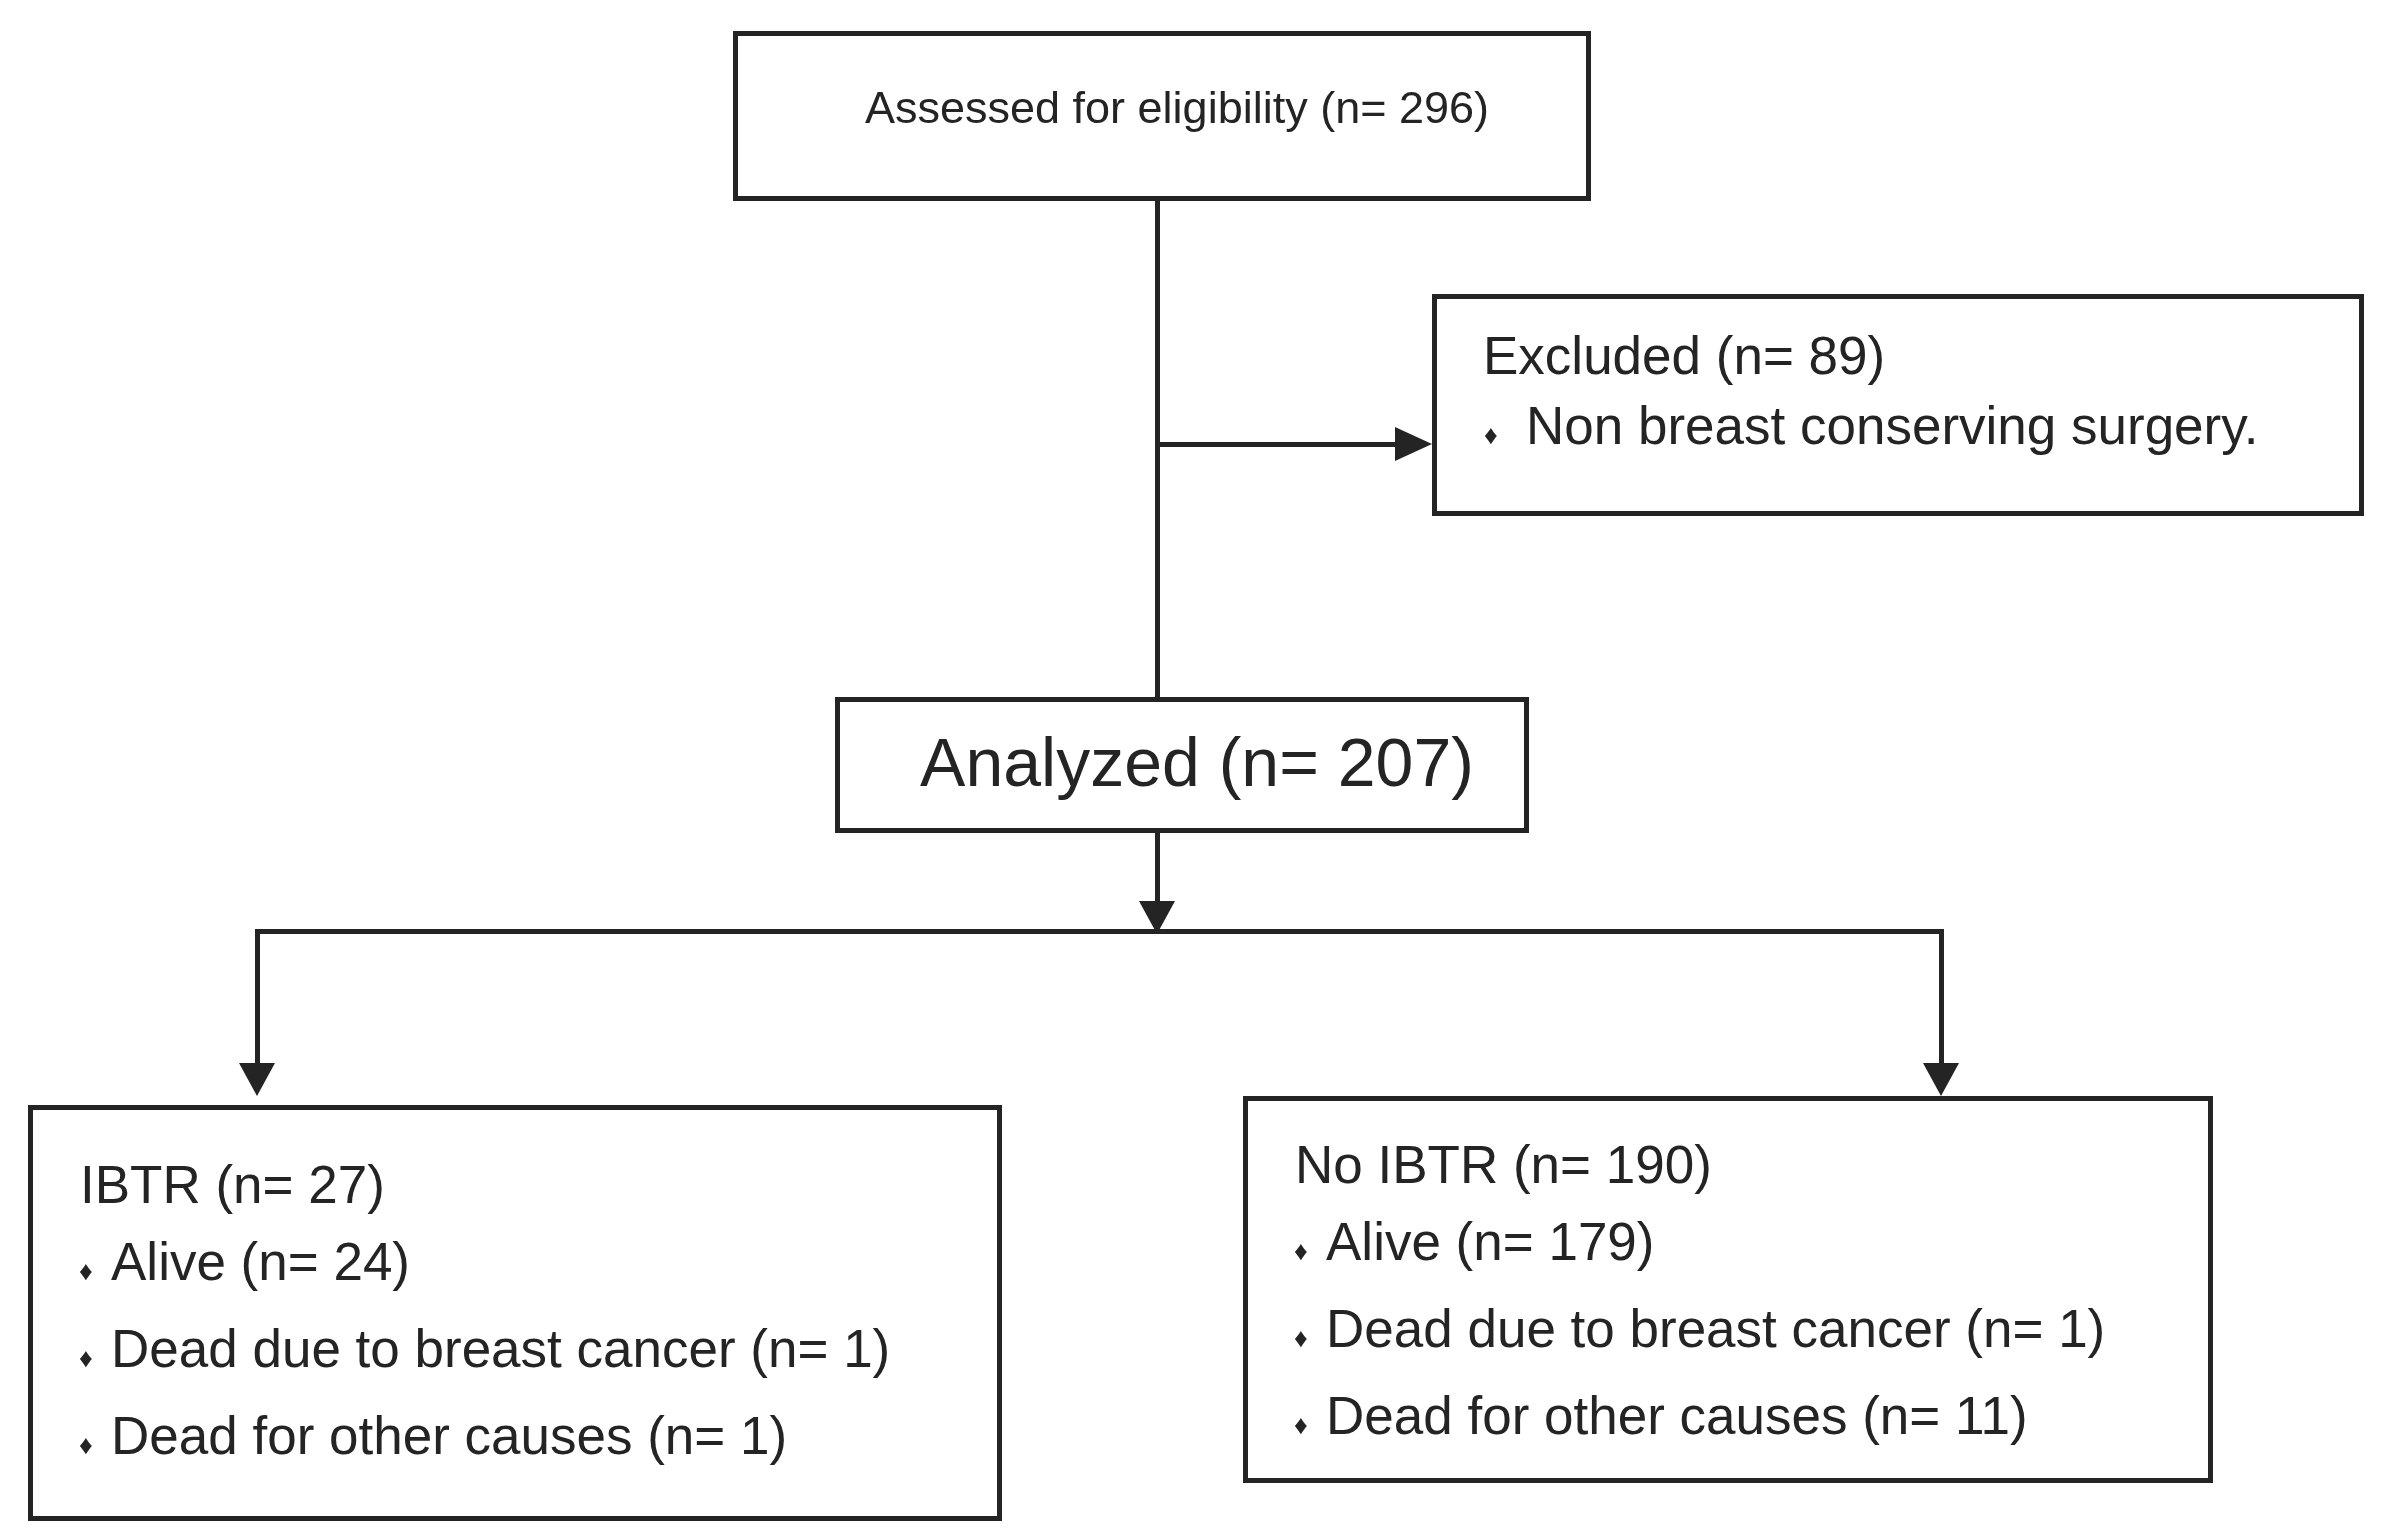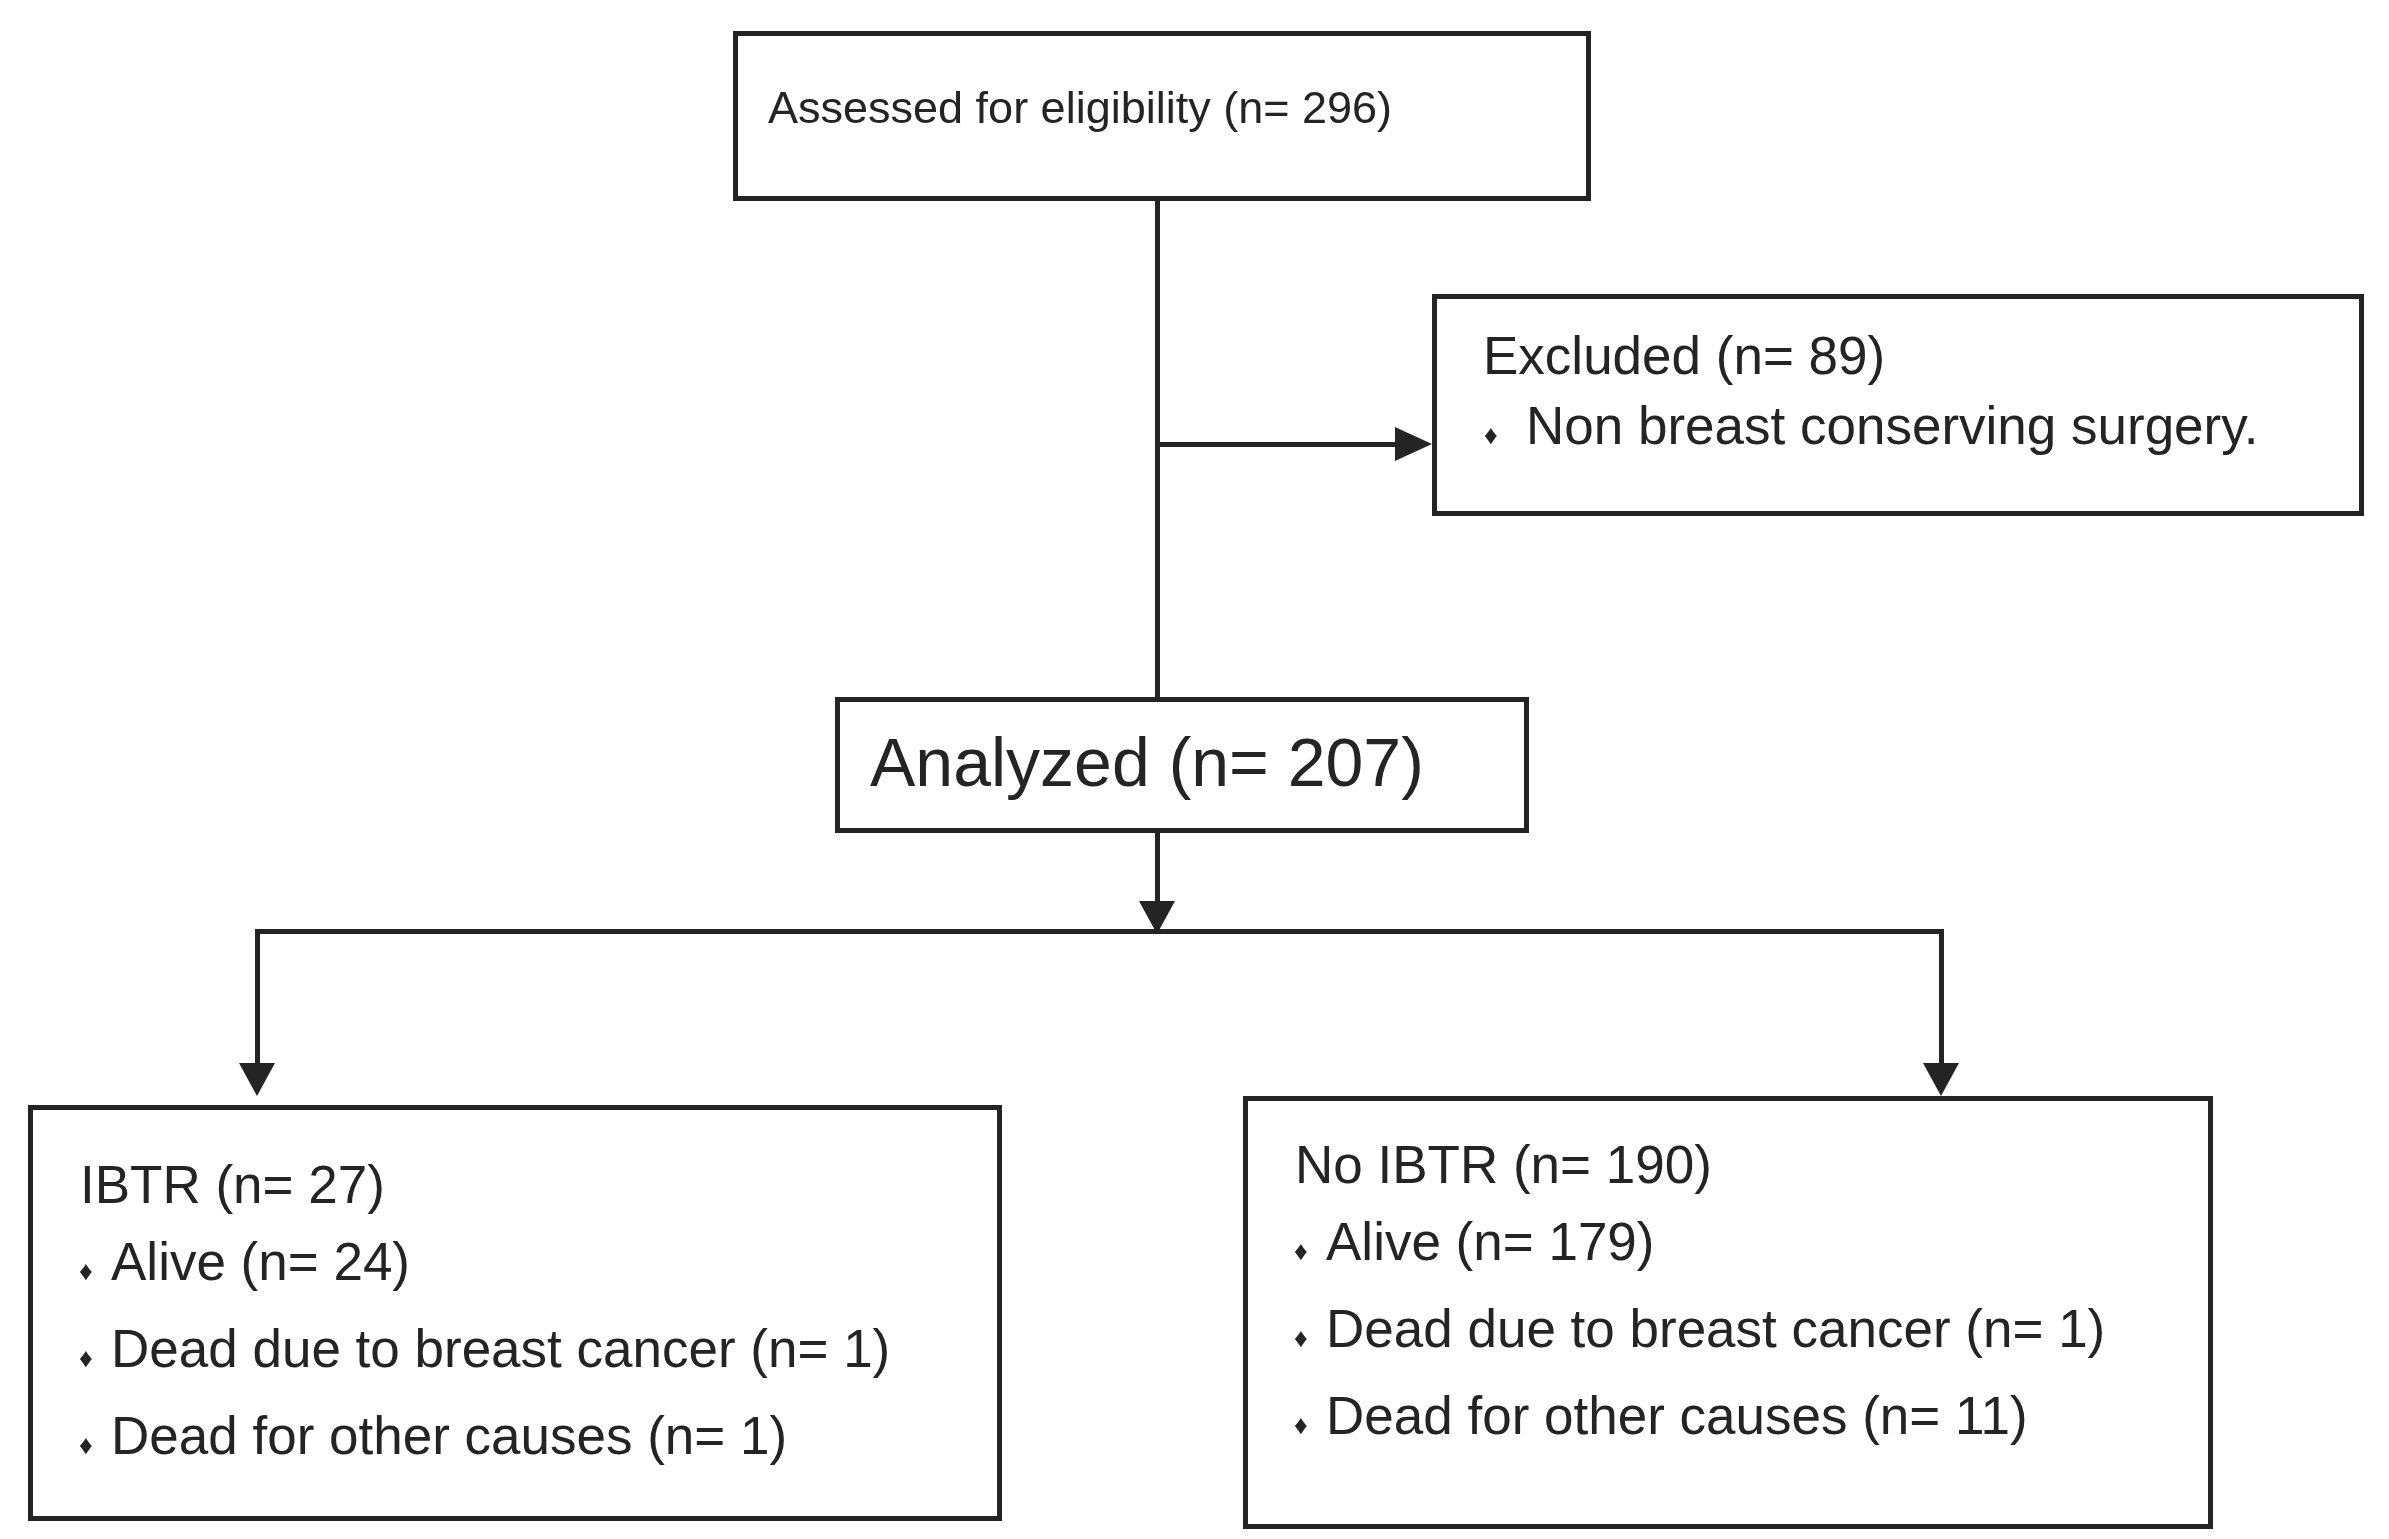--- a/index.html
+++ b/index.html
@@ -18,21 +18,21 @@
   }
   .box {
     position: absolute;
     box-sizing: border-box;
     border: 5.3px solid #242424;
     background: #ffffff;
   }
   .center-box {
     display: flex;
     align-items: center;
-    justify-content: flex-start;
+    justify-content: center;
     padding-left: 30px;
   }
   #assessed-box {
     left: 733px; top: 31px; width: 858px; height: 170px;
     font-size: 45px;
     padding-bottom: 16px;
   }
   #excluded-box {
     left: 1432px; top: 294px; width: 932px; height: 222px;
     font-size: 53px;
@@ -50,21 +50,21 @@
     left: 835px; top: 697px; width: 694px; height: 136px;
     font-size: 68px;
     padding-bottom: 5.3px;
   }
   #ibtr-box {
     left: 28px; top: 1105px; width: 974px; height: 416px;
     font-size: 53px;
     padding-top: 36px;
   }
   #no-ibtr-box {
-    left: 1243px; top: 1096px; width: 970px; height: 433px;
+    left: 1243px; top: 1096px; width: 970px; height: 387px;
     font-size: 53px;
     padding-top: 24.6px;
   }
   .listing .title-line {
     margin-left: 47px;
     line-height: 77px;
   }
   .listing .bullet-row, #excluded-box .bullet-row {
     display: flex;
     align-items: baseline;

